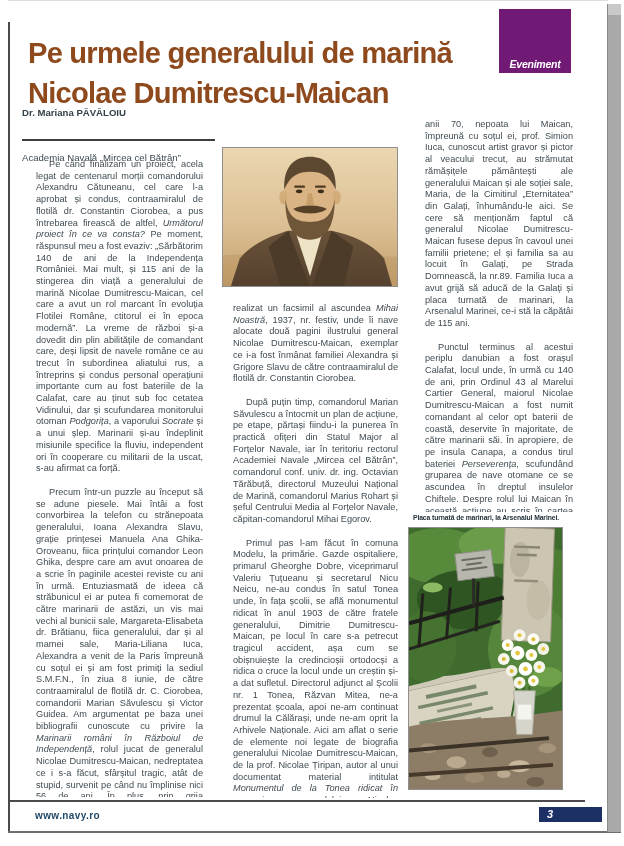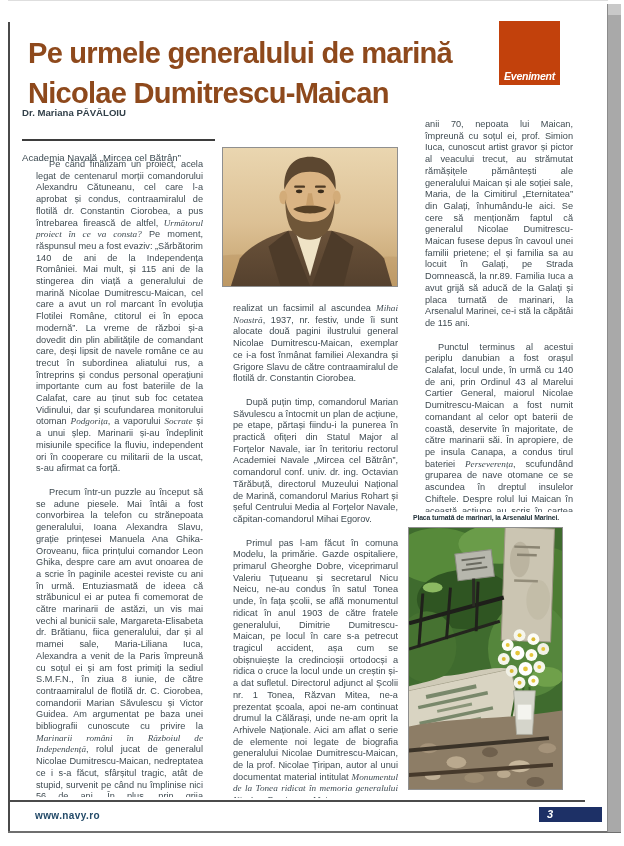--- a/index.html
+++ b/index.html
@@ -5,34 +5,34 @@
   html,body{margin:0;padding:0;background:#fff;}
   #page{position:relative;width:624px;height:846px;background:#ffffff;overflow:hidden;
         font-family:"Liberation Sans",sans-serif;color:#3f4b52;}
   
   .edge-left{position:absolute;left:8px;top:22px;width:2px;height:810px;background:#4a4a4a;}
   .edge-bottom{position:absolute;left:8px;top:831px;width:613px;height:2px;background:#6f6f6f;}
   .edge-top{position:absolute;left:8px;top:0;width:600px;height:1px;background:#dedede;}
   .scroll-strip{position:absolute;left:607px;top:4px;width:13px;height:828px;background:#a9a9a9;border-left:1px solid #8b8b8b;}
   .scroll-cap{position:absolute;left:0;top:0;width:13px;height:11px;background:#c9c9c9;}
   
-  .badge{position:absolute;left:499px;top:9px;width:61px;height:64px;background:#c2410c;margin-top:12px;}
+  .badge{position:absolute;left:499px;top:9px;width:72px;height:64px;background:#701a75;}
   .badge span{position:absolute;left:0;right:0;bottom:3px;text-align:center;color:#fff;
       font-weight:bold;font-style:italic;font-size:11px;letter-spacing:-0.3px;transform:scaleX(0.96);}
   .title{position:absolute;left:28px;color:#8e491c;font-weight:bold;letter-spacing:-0.8px;
       font-size:30px;white-space:nowrap;transform:scaleX(0.97);transform-origin:left;}
   .title1{top:36px;} .title2{top:76px;}
   .author{position:absolute;left:22px;top:107px;font-size:9.6px;font-weight:bold;color:#33414a;}
   .affil{position:absolute;left:22px;top:120px;font-size:9.6px;color:#3c4a52;margin-top:32px;}
   .byline-rule{position:absolute;left:22px;top:139px;width:193px;height:2px;background:#3d3d3d;}
   
   .col{position:absolute;font-size:9.2px;line-height:11.7px;text-align:justify;overflow:hidden;}
   .col p{margin:12px;}
   .col p.indent{text-indent:13px;}
-  em{font-style:italic;font-family:Liberation Serif, serif;}
+  em{font-style:italic;}
   #col1{left:24px;top:147px;width:191px;height:650px;}
   #col2{left:221px;top:291px;width:189px;height:507px;}
   #col3{left:413px;top:107px;width:172px;height:405px;}
   
   .photo{position:absolute;border:1px solid #8f8f8f;box-sizing:border-box;}
   #portrait{left:222px;top:147px;width:176px;height:140px;}
   #gravephoto{left:408px;top:527px;width:155px;height:263px;}
   .photo svg{display:block;width:100%;height:100%;}
   .caption{position:absolute;left:408px;top:514px;width:156px;text-align:center;
       font-size:6.8px;font-weight:bold;color:#22313a;letter-spacing:-0.1px;}
@@ -97,21 +97,21 @@
       <rect x="93" y="38" width="11" height="2.4" rx="1.2" fill="#4e3a24"></rect>
       <path d="M86,46 L84,58 L92,58 L90,46 Z" fill="#c89f6b"></path>
     </svg>
   </div>
 
   <div class="col" id="col1">
     <p class="indent"><span>Pe când finalizam un proiect, acela legat de centenarul morții comandorului Alexandru Cătuneanu, cel care l-a aprobat și condus, contraamiralul de flotilă dr. Constantin Ciorobea, a pus întrebarea firească de altfel, </span><em>Următorul proiect în ce va consta?</em><span> Pe moment, răspunsul meu a fost evaziv: „Sărbătorim 140 de ani de la Independența României. Mai mult, și 115 ani de la stingerea din viață a generalului de marină Nicolae Dumitrescu-Maican, cel care a avut un rol marcant în evoluția Flotilei Române, ctitorul ei în epoca modernă”. La vreme de război și-a dovedit din plin abilitățile de comandant care, deși lipsit de navele române ce au trecut în subordinea aliatului rus, a întreprins și condus personal operațiuni importante cum au fost bateriile de la Calafat, care au ținut sub foc cetatea Vidinului, dar și scufundarea monitorului otoman </span><em>Podgorița</em><span>, a vaporului </span><em>Socrate</em><span> și a unui șlep. Marinarii și-au îndeplinit misiunile specifice la fluviu, independent ori în cooperare cu militarii de la uscat, s-au afirmat ca forță.</span></p>
     <p class="indent"><span>Precum într-un puzzle au început să se adune piesele. Mai întâi a fost convorbirea la telefon cu strănepoata generalului, Ioana Alexandra Slavu, grație prințesei Manuela Ana Ghika-Oroveanu, fiica prințului comandor Leon Ghika, despre care am avut onoarea de a scrie în paginile acestei reviste cu ani în urmă. Entuziasmată de ideea că străbunicul ei ar putea fi comemorat de către marinarii de astăzi, un vis mai vechi al bunicii sale, Margareta-Elisabeta dr. Brătianu, fiica generalului, dar și al mamei sale, Maria-Liliana Iuca, Alexandra a venit de la Paris împreună cu soțul ei și am fost primiți la sediul S.M.F.N., în ziua 8 iunie, de către contraamiralul de flotilă dr. C. Ciorobea, comandorii Marian Săvulescu și Victor Guidea. Am argumentat pe baza unei bibliografii cunoscute cu privire la </span><em>Marinarii români în Războiul de Independență</em><span>, rolul jucat de generalul Nicolae Dumitrescu-Maican, nedreptatea ce i s-a făcut, sfârșitul tragic, atât de stupid, survenit pe când nu împlinise nici 56 de ani. În plus, prin grija comandorului Valentin Iacoblev, comandantul Flotilei 56 Fregate, s-a</span></p>
   </div>
   <div class="col" id="col2">
-    <p><span>realizat un facsimil al ascundea </span><em>Mihai Noastră</em><span>, 1937, nr. festiv, unde îi sunt alocate două pagini ilustrului general Nicolae Dumitrescu-Maican, exemplar ce i-a fost înmânat familiei Alexandra și Grigore Slavu de către contraamiralul de flotilă dr. Constantin Ciorobea.</span></p>
+    <p><span>realizat un facsimil al ascundea </span><em>Mihai Noastră</em><span>, 1937, nr. festiv, unde îi nave alocate două pagini ilustrului general Nicolae Dumitrescu-Maican, exemplar ce i-a fost înmânat familiei Alexandra și Grigore Slavu de către contraamiralul de flotilă dr. Constantin Ciorobea.</span></p>
     <p class="indent"><span>După puțin timp, comandorul Marian Săvulescu a întocmit un plan de acțiune, pe etape, părtași fiindu-i la punerea în practică ofițeri din Statul Major al Forțelor Navale, iar în teritoriu rectorul Academiei Navale „Mircea cel Bătrân”, comandorul conf. univ. dr. ing. Octavian Tărăbuță, directorul Muzeului Național de Marină, comandorul Marius Rohart și șeful Centrului Media al Forțelor Navale, căpitan-comandorul Mihai Egorov.</span></p>
     <p class="indent"><span>Primul pas l-am făcut în comuna Modelu, la primărie. Gazde ospitaliere, primarul Gheorghe Dobre, viceprimarul Valeriu Țuțueanu și secretarul Nicu Neicu, ne-au condus în satul Tonea unde, în fața școlii, se află monumentul ridicat în anul 1903 de către fratele generalului, Dimitrie Dumitrescu-Maican, pe locul în care s-a petrecut tragicul accident, așa cum se obișnuiește la credincioșii ortodocși a ridica o cruce la locul unde un creștin și-a dat sufletul. Directorul adjunct al Școlii nr. 1 Tonea, Răzvan Mitea, ne-a prezentat școala, apoi ne-am continuat drumul la Călărași, unde ne-am oprit la Arhivele Naționale. Aici am aflat o serie de elemente noi legate de biografia generalului Nicolae Dumitrescu-Maican, de la prof. Nicolae Țiripan, autor al unui documentat material intitulat </span><em>Monumentul de la Tonea ridicat în memoria generalului Nicolae Dumitrescu-Maican</em><span>, pe care cu generozitate ni l-a pus la dispoziție.</span></p>
   </div>
   <div class="col" id="col3">
     <p><span>anii 70, nepoata lui Maican, împreună cu soțul ei, prof. Simion Iuca, cunoscut artist gravor și pictor al veacului trecut, au strămutat rămășițele pământești ale generalului Maican și ale soției sale, Maria, de la Cimitirul „Eternitatea” din Galați, înhumându-le aici. Se cere să menționăm faptul că generalul Nicolae Dumitrescu-Maican fusese depus în cavoul unei familii prietene; el și familia sa au locuit în Galați, pe Strada Domnească, la nr.89. Familia Iuca a avut grijă să aducă de la Galați și placa turnată de marinari, la Arsenalul Marinei, ce-i stă la căpătâi de 115 ani.</span></p>
     <p class="indent"><span>Punctul terminus al acestui periplu danubian a fost orașul Calafat, locul unde, în urmă cu 140 de ani, prin Ordinul 43 al Marelui Cartier General, maiorul Nicolae Dumitrescu-Maican a fost numit comandant al celor opt baterii de coastă, deservite în majoritate, de către marinarii săi. În apropiere, de pe insula Canapa, a condus tirul bateriei </span><em>Perseverența</em><span>, scufundând gruparea de nave otomane ce se ascundea în dreptul insulelor Chiftele. Despre rolul lui Maican în această acțiune au scris în cartea lor intitulată „Războiul pe Dunăre”, apărută în anul 1905, doi ofițeri de marină, Eugeniu Botez (Jean Bart) și Nicolae Kirițescu, </span><em>Meritul cel mai mare în această importantă acțiune, îl are maiorul Maican din Flotilă, care</em></p>
   </div>
 
   <div class="caption">Placa turnată de marinari, la Arsenalul Marinei.</div>
   <div class="photo" id="gravephoto">

